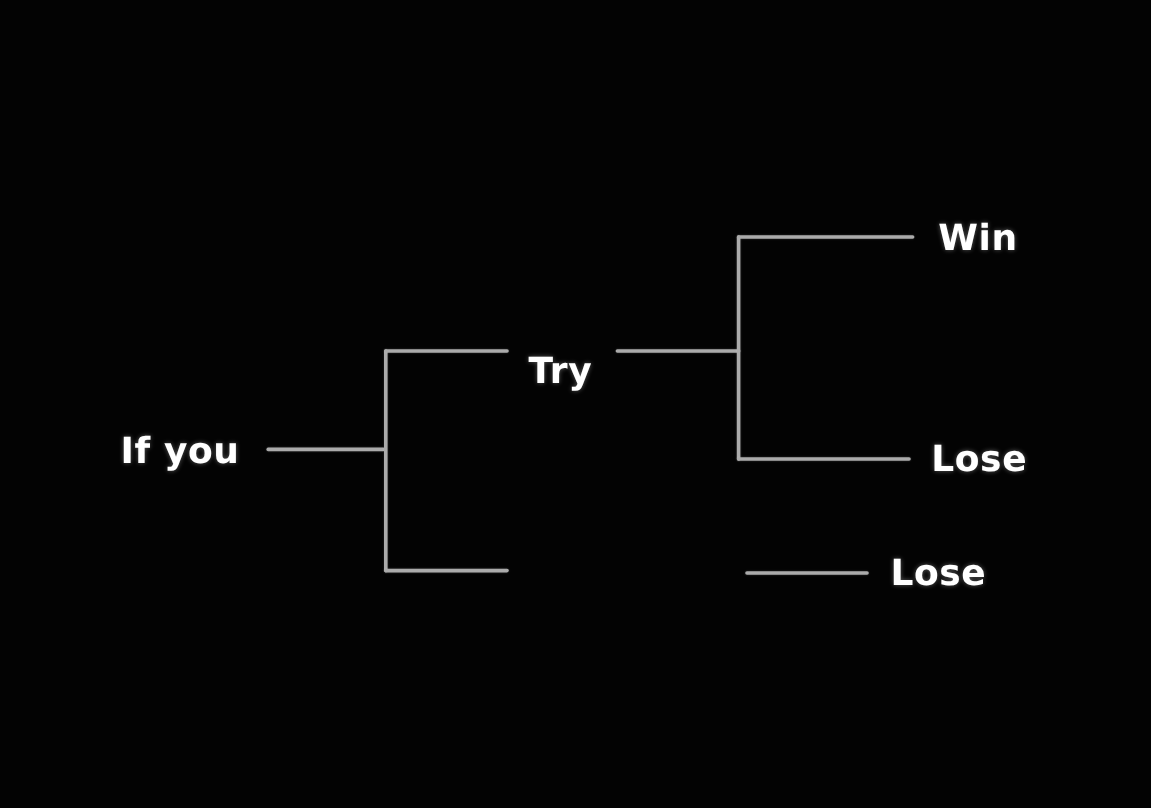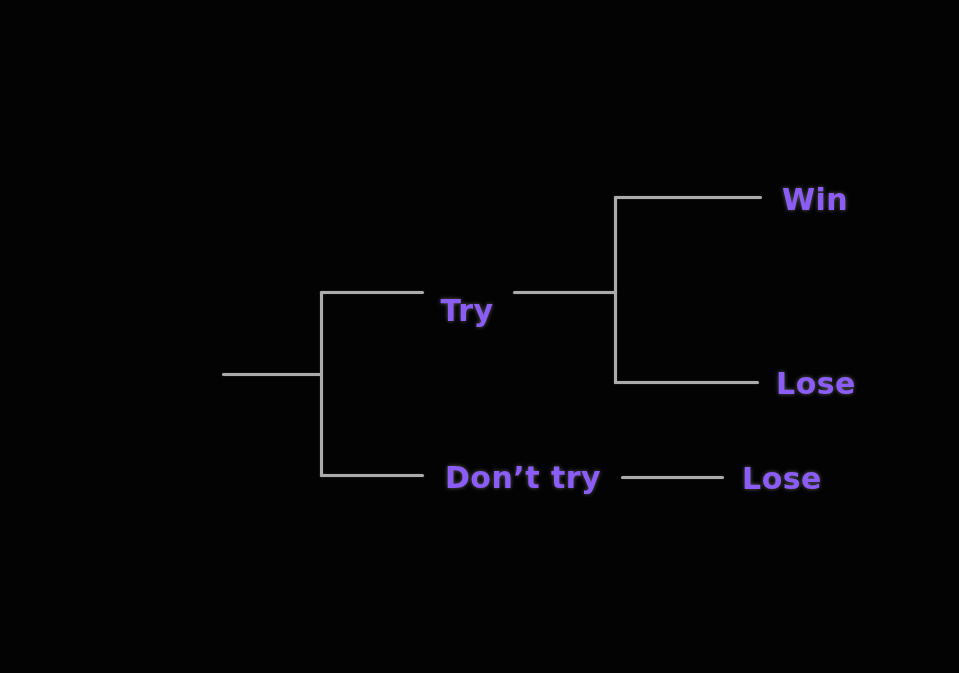--- a/index.html
+++ b/index.html
@@ -11,21 +11,21 @@
     position: relative;
     width: 959px;
     height: 673px;
     background: #030303;
     overflow: hidden;
     font-family: "DejaVu Sans", "Liberation Sans", sans-serif;
   }
   .node-label {
     position: absolute;
     transform: translate(-50%, -50%);
-    color: #8b5cf6;
+    color: #ffffff;
     font-size: 30px;
     font-weight: 700;
     letter-spacing: 0.5px;
     white-space: nowrap;
     text-shadow: 0 0 4px rgba(255,255,255,0.35);
   }
   .line {
     position: absolute;
     background: #ababab;
     border-radius: 2px;
@@ -61,24 +61,24 @@
   <div class="line h-line line-root"></div>
   <div class="line v-line line-v1"></div>
   <div class="line h-line line-try-left"></div>
   <div class="line h-line line-try-right"></div>
   <div class="line v-line line-v2"></div>
   <div class="line h-line line-win"></div>
   <div class="line h-line line-lose-top"></div>
   <div class="line h-line line-dont-left"></div>
   <div class="line h-line line-dont-right"></div>
 
+  <div class="node-label pos-if-you">If you</div>
 
   <div class="node-label pos-try">Try</div>
 
   <div class="node-label pos-win">Win</div>
 
   <div class="node-label pos-lose-top">Lose</div>
 
-  <div class="node-label pos-dont-try">Don’t try</div>
 
   <div class="node-label pos-lose-bot">Lose</div>
 
 </div>
 
 </body></html>

